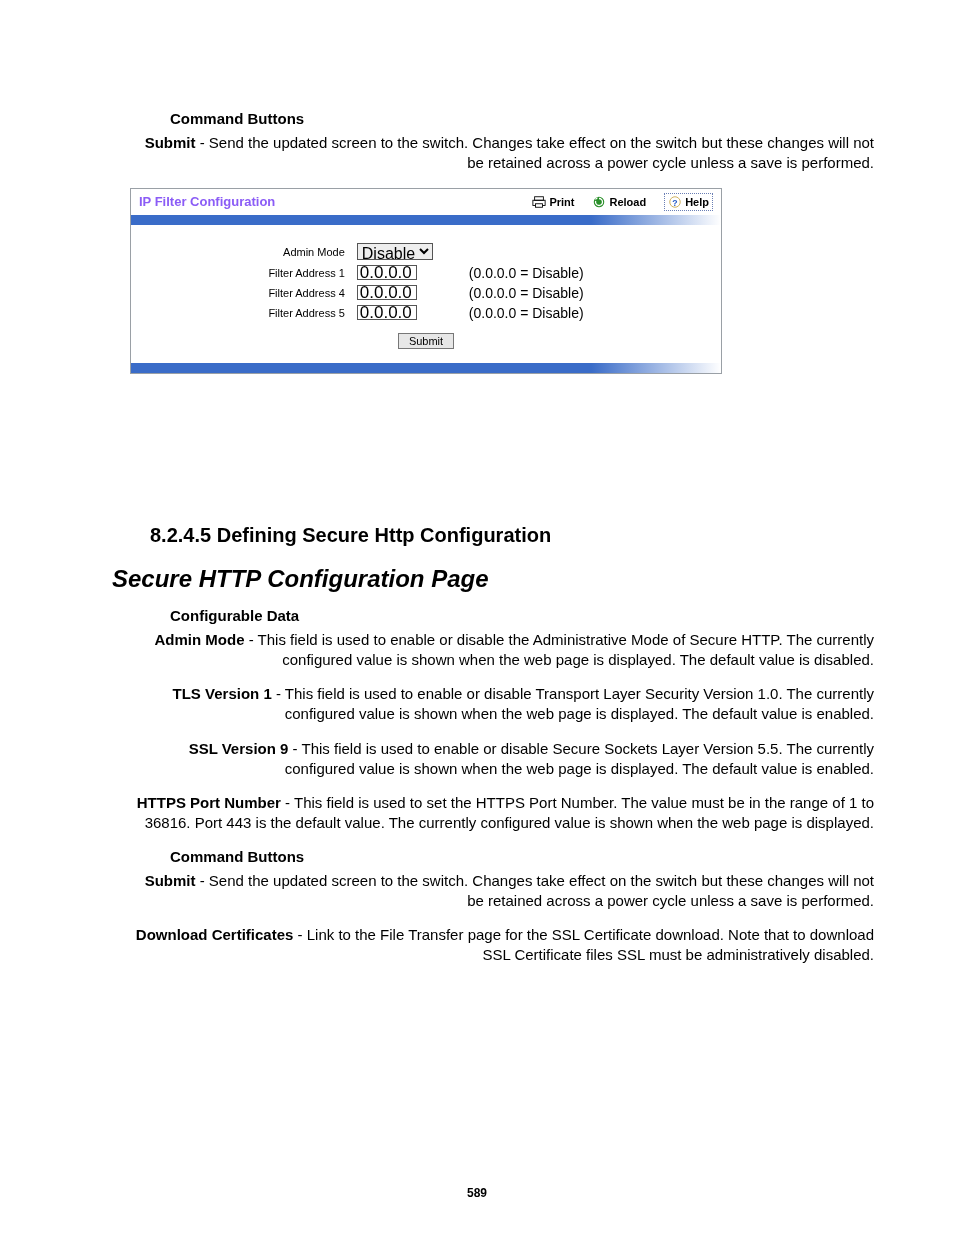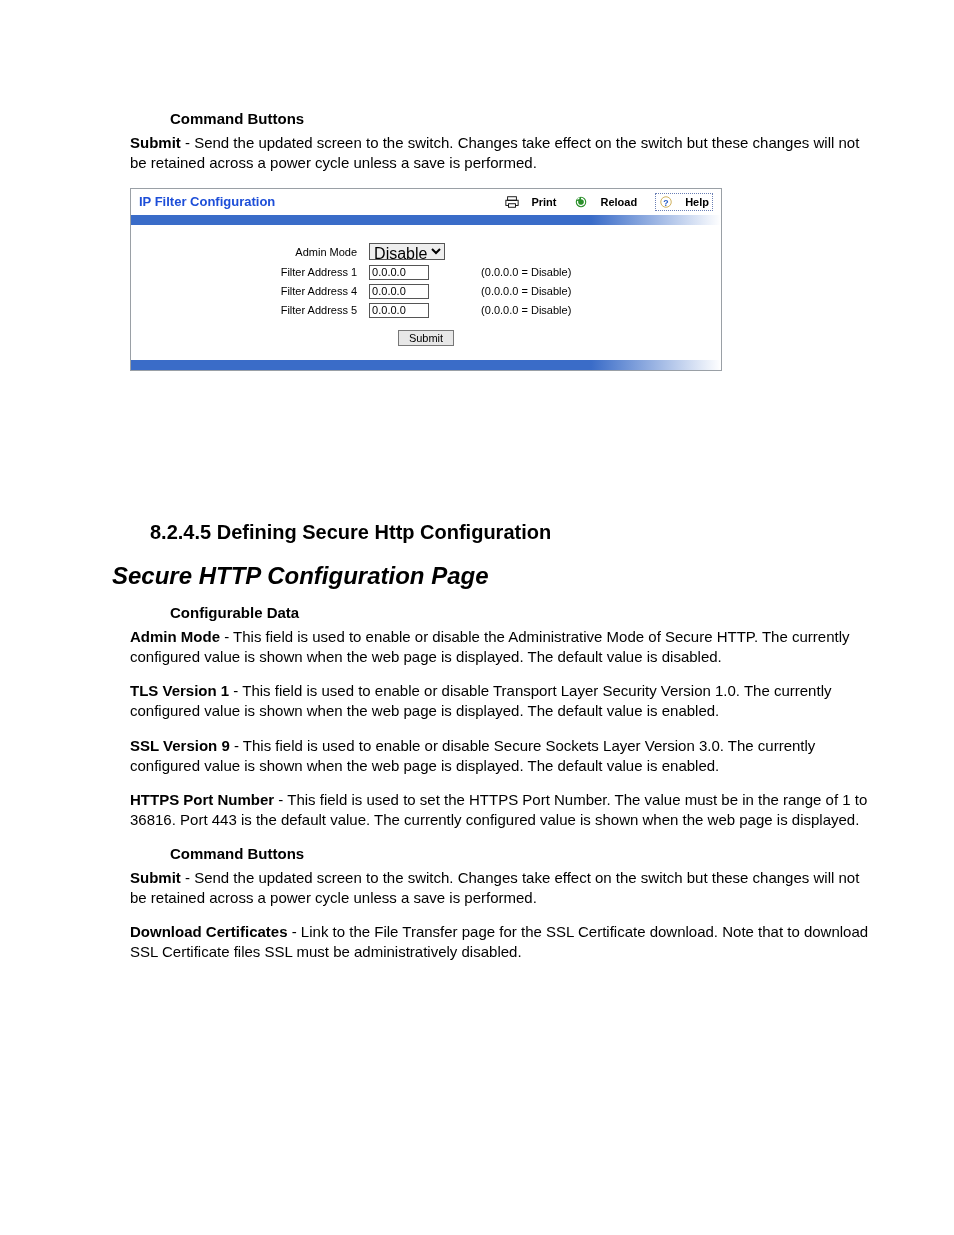--- a/index.html
+++ b/index.html
@@ -15,20 +15,21 @@
     padding: 110px 80px 60px 80px;
     box-sizing: border-box;
   }
   .indent-heading {
     font-weight: bold;
     margin: 0 0 6px 90px;
   }
   .para {
     margin: 0 0 14px 50px;
     line-height: 1.35;
+    text-align: right;
   }
   .para .term { font-weight: bold; }
   .section-num {
     font-weight: bold;
     font-size: 20px;
     margin: 150px 0 18px 70px;
   }
   .section-title-italic {
     font-style: italic;
     font-weight: bold;
@@ -52,63 +53,63 @@
     color: #000;
     background: #fff;
   }
   .panel-header {
     display: flex;
     align-items: center;
     padding: 4px 8px;
     border-bottom: 0;
   }
   .panel-title {
-    color: #1d4ed8;
+    color: #8b5cf6;
     font-weight: bold;
     font-size: 13px;
     flex: 1;
   }
   .panel-actions {
     display: flex;
     gap: 18px;
     align-items: center;
   }
   .panel-action {
     display: inline-flex;
     align-items: center;
-    gap: 12px;
+    gap: 3px;
     font-weight: bold;
     color: #000;
     cursor: pointer;
   }
   .panel-action.help-box {
     border: 1px dotted #6a7fb5;
     padding: 1px 3px;
   }
   .icon { width: 14px; height: 14px; display: inline-block; }
   .blue-bar {
     height: 10px;
     background: linear-gradient(90deg, #3a6cc8 0%, #3a6cc8 78%, #ffffff 100%);
   }
   .panel-body {
     padding: 16px 10px 14px 10px;
   }
   .form-rows { display: table; margin: 0 auto 10px auto; }
   .form-row { display: table-row; }
   .form-row > * { display: table-cell; padding: 2px 6px; vertical-align: middle; white-space: nowrap; }
   .row-label { text-align: right; font-size: 11px; }
-  .row-hint { font-size: 11px; padding-left: 30px; }
+  .row-hint { font-size: 14px; padding-left: 30px; }
   .mini-select {
     font-size: 16px;
     height: 17px;
     border: 1px solid #555;
     background: #eee;
   }
   .mini-input {
-    font-size: 11px;
+    font-size: 17px;
     width: 54px;
     height: 13px;
     border: 1px solid #555;
     padding: 0 2px;
   }
   .submit-wrap { text-align: center; }
   .mini-button {
     font-size: 11px;
     padding: 1px 10px;
     border: 1px solid #777;
@@ -201,28 +202,29 @@
 
   <div class="indent-heading">Configurable Data</div>
 
   <p class="para">
     <span class="term">Admin Mode</span><span> - This field is used to enable or disable the Administrative Mode of Secure HTTP. The currently configured value is shown when the web page is displayed. The default value is disabled.</span>
   </p>
   <p class="para">
     <span class="term">TLS Version 1</span><span> - This field is used to enable or disable Transport Layer Security Version 1.0. The currently configured value is shown when the web page is displayed. The default value is enabled.</span>
   </p>
   <p class="para">
-    <span class="term">SSL Version 9</span><span> - This field is used to enable or disable Secure Sockets Layer Version 3.0. The currently configured value is shown when the web page is displayed. The default value is enabled.</span>
+    <span class="term">SSL Version 9</span><span> - This field is used to enable or disable Secure Sockets Layer Version 5.5. The currently configured value is shown when the web page is displayed. The default value is enabled.</span>
   </p>
   <p class="para">
     <span class="term">HTTPS Port Number</span><span> - This field is used to set the HTTPS Port Number. The value must be in the range of 1 to 36816. Port 443 is the default value. The currently configured value is shown when the web page is displayed.</span>
   </p>
 
   <div class="indent-heading">Command Buttons</div>
 
   <p class="para">
     <span class="term">Submit</span><span> - Send the updated screen to the switch. Changes take effect on the switch but these changes will not be retained across a power cycle unless a save is performed.</span>
   </p>
   <p class="para">
     <span class="term">Download Certificates</span><span> - Link to the File Transfer page for the SSL Certificate download. Note that to download SSL Certificate files SSL must be administratively disabled.</span>
   </p>
 
+  <div class="page-number">589</div>
 </div>
 
 </body></html>

